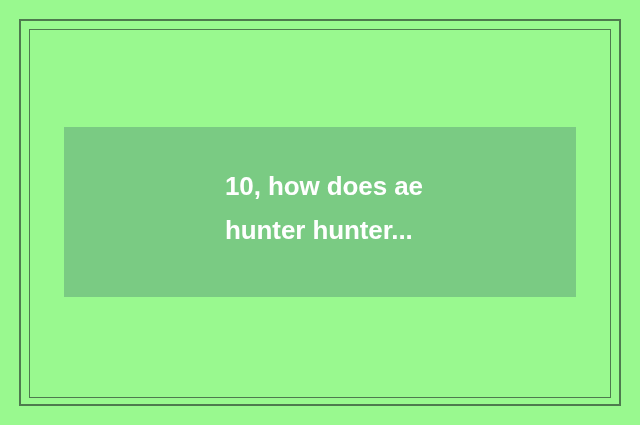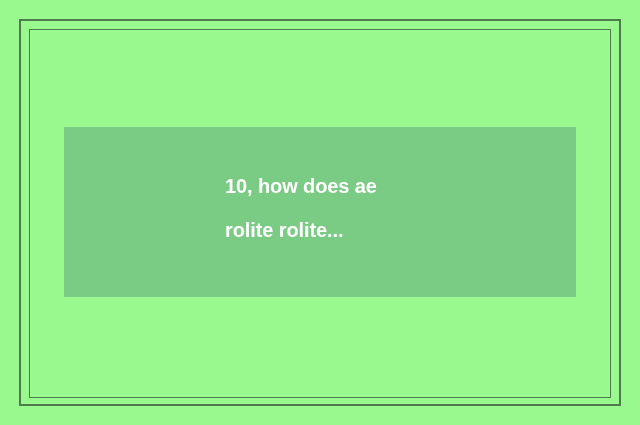--- a/index.html
+++ b/index.html
@@ -60,34 +60,34 @@
     flex-direction: column;
     align-items: flex-start;
     justify-content: center;
     padding-left: 161px;
     padding-bottom: 8px;
   }
 
   .quote-line {
     color: #ffffff;
     font-family: "Liberation Sans", sans-serif;
-    font-size: 20px;
+    font-size: 26px;
     font-weight: bold;
     line-height: 44px;
     letter-spacing: -0.1px;
     white-space: pre;
     text-align: left;
   }
 </style>
 </head>
 <body>
 
 <div id="stage">
 
   <div class="frame-outer"></div>
   <div class="frame-inner"></div>
 
   <div class="quote-card">
     <div class="quote-line">10, how does ae</div>
-    <div class="quote-line">rolite rolite...</div>
+    <div class="quote-line">hunter hunter...</div>
   </div>
 
 </div>
 
 </body></html>

